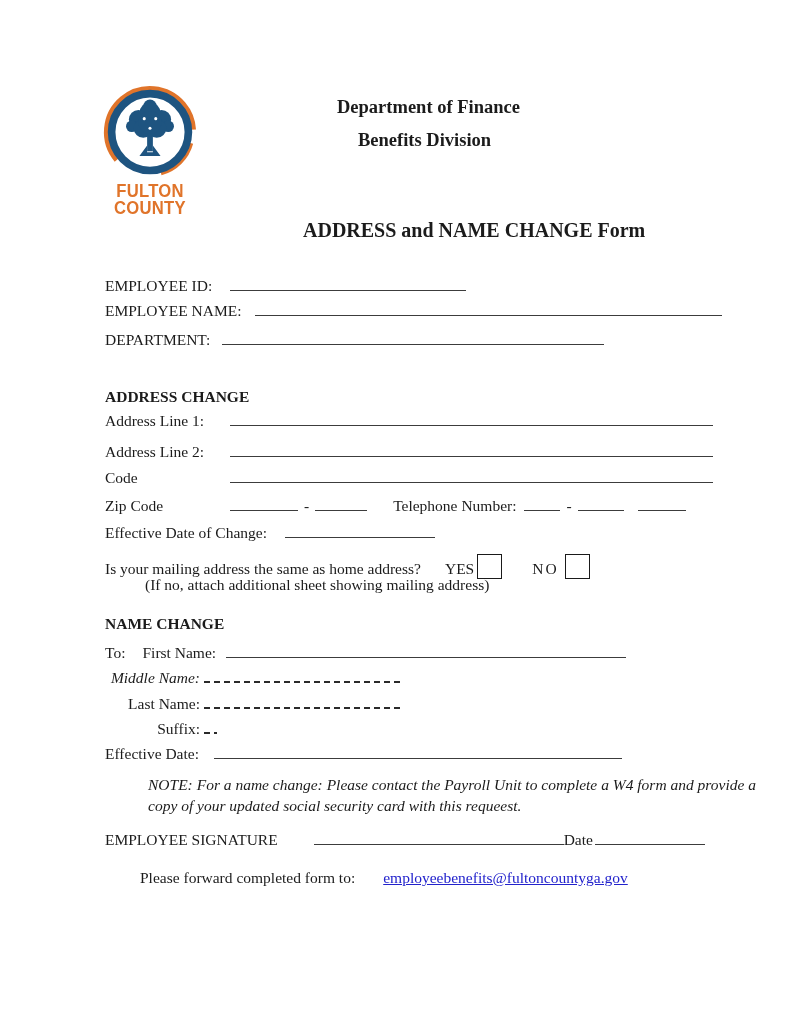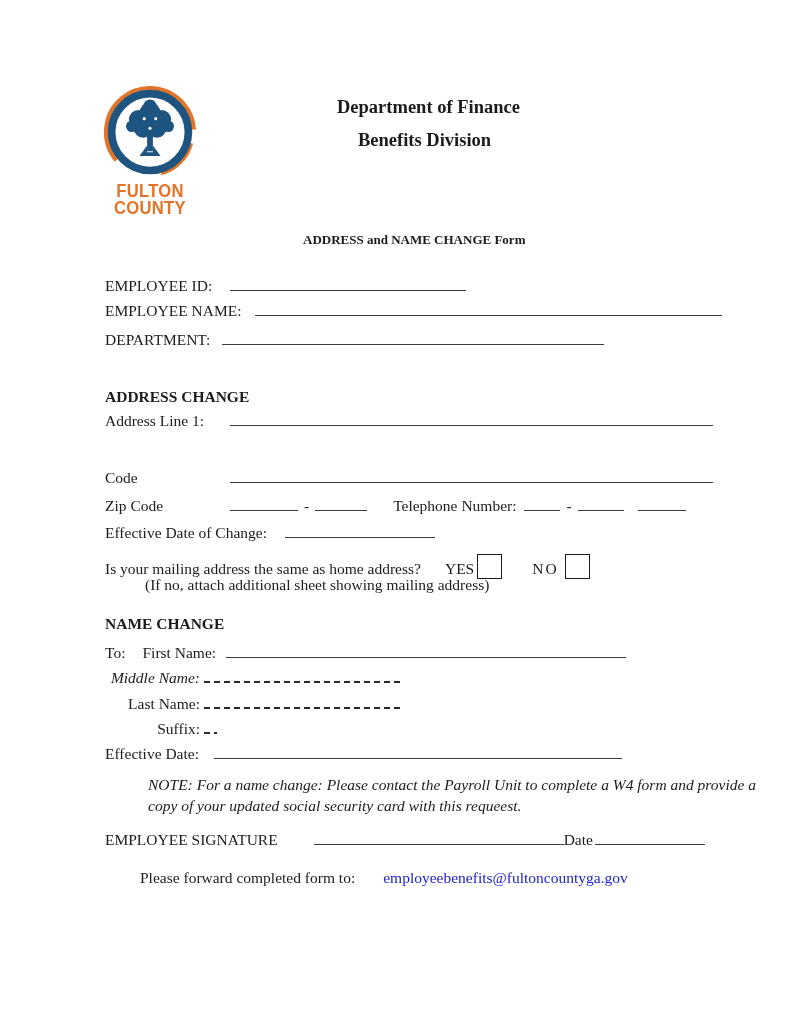--- a/index.html
+++ b/index.html
@@ -14,21 +14,21 @@
   .logo svg{display:block; margin:0 auto;}
   .logo-text{
     font-family:"Liberation Sans","DejaVu Sans",sans-serif;
     font-weight:800; font-size:17.5px; line-height:16.5px;
     color:#e0742a; letter-spacing:0.3px; transform:scaleX(0.95);
     margin-top:-1px;
   }
   
   .h-dept  {position:absolute; left:337px; top:97px;  font-size:18.5px; font-weight:bold; white-space:nowrap;}
   .h-div   {position:absolute; left:358px; top:130px; font-size:18.5px; font-weight:bold; white-space:nowrap;}
-  .h-title {position:absolute; left:303px; top:232px; font-size:13px;   font-weight:bold; white-space:nowrap;text-align:right;}
+  .h-title {position:absolute; left:303px; top:219px; font-size:20px;   font-weight:bold; white-space:nowrap;text-align:right;}
   .h-sec   {position:absolute; left:105px; font-weight:bold; font-size:15.5px; white-space:nowrap;}
   
   .row{position:absolute; left:105px; display:flex; align-items:baseline; white-space:nowrap;}
   .lblcol{display:inline-block; width:125px; flex:none;}
   .rlabel{display:inline-block; width:95px; flex:none; text-align:right;}
   .uline{display:inline-block; flex:none; height:14px; border-bottom:1.4px solid #3c3c3c;}
   .uline.grow{flex:1;}
   .dline{
     display:inline-block; flex:none; height:12px;
     background-image:repeating-linear-gradient(to right,#2a2a2a 0 6px,transparent 6px 10px);
@@ -36,21 +36,21 @@
   }
   .cbox{
     display:inline-block; flex:none; width:23px; height:23px;
     border:1.7px solid #1a1a1a; transform:translateY(5px); background:#fff;
   }
   .sep{margin:0 6px;}
   .note{
     position:absolute; left:148px; top:774px; width:622px;
     font-style:italic; line-height:21px; white-space:normal;
   }
-  .email{color:#2222cc; cursor:pointer;}
+  .email{color:#2222cc; text-decoration:underline; cursor:pointer;}
 </style>
 </head>
 <body>
 
 <div class="page">
 
   <div class="logo">
     <span>
       <svg width="96" height="100" viewBox="0 0 100 104">
         <g fill="none">
@@ -98,20 +98,24 @@
   </div>
   <div class="row" style="top:330px;">
     <span>DEPARTMENT:</span>
     <span class="uline" style="width:382px;margin-left:12px;"></span>
   </div>
 
   <div class="h-sec" style="top:388px;">ADDRESS CHANGE</div>
 
   <div class="row" style="top:411px;width:608px;">
     <span class="lblcol">Address Line 1:</span>
+    <span class="uline grow"></span>
+  </div>
+  <div class="row" style="top:442px;width:608px;">
+    <span class="lblcol">Address Line 2:</span>
     <span class="uline grow"></span>
   </div>
   <div class="row" style="top:468px;width:608px;">
     <span class="lblcol">Code</span>
     <span class="uline grow"></span>
   </div>
 
   <div class="row" style="top:496px;">
     <span class="lblcol">Zip Code</span>
     <span class="uline" style="width:68px;"></span>

